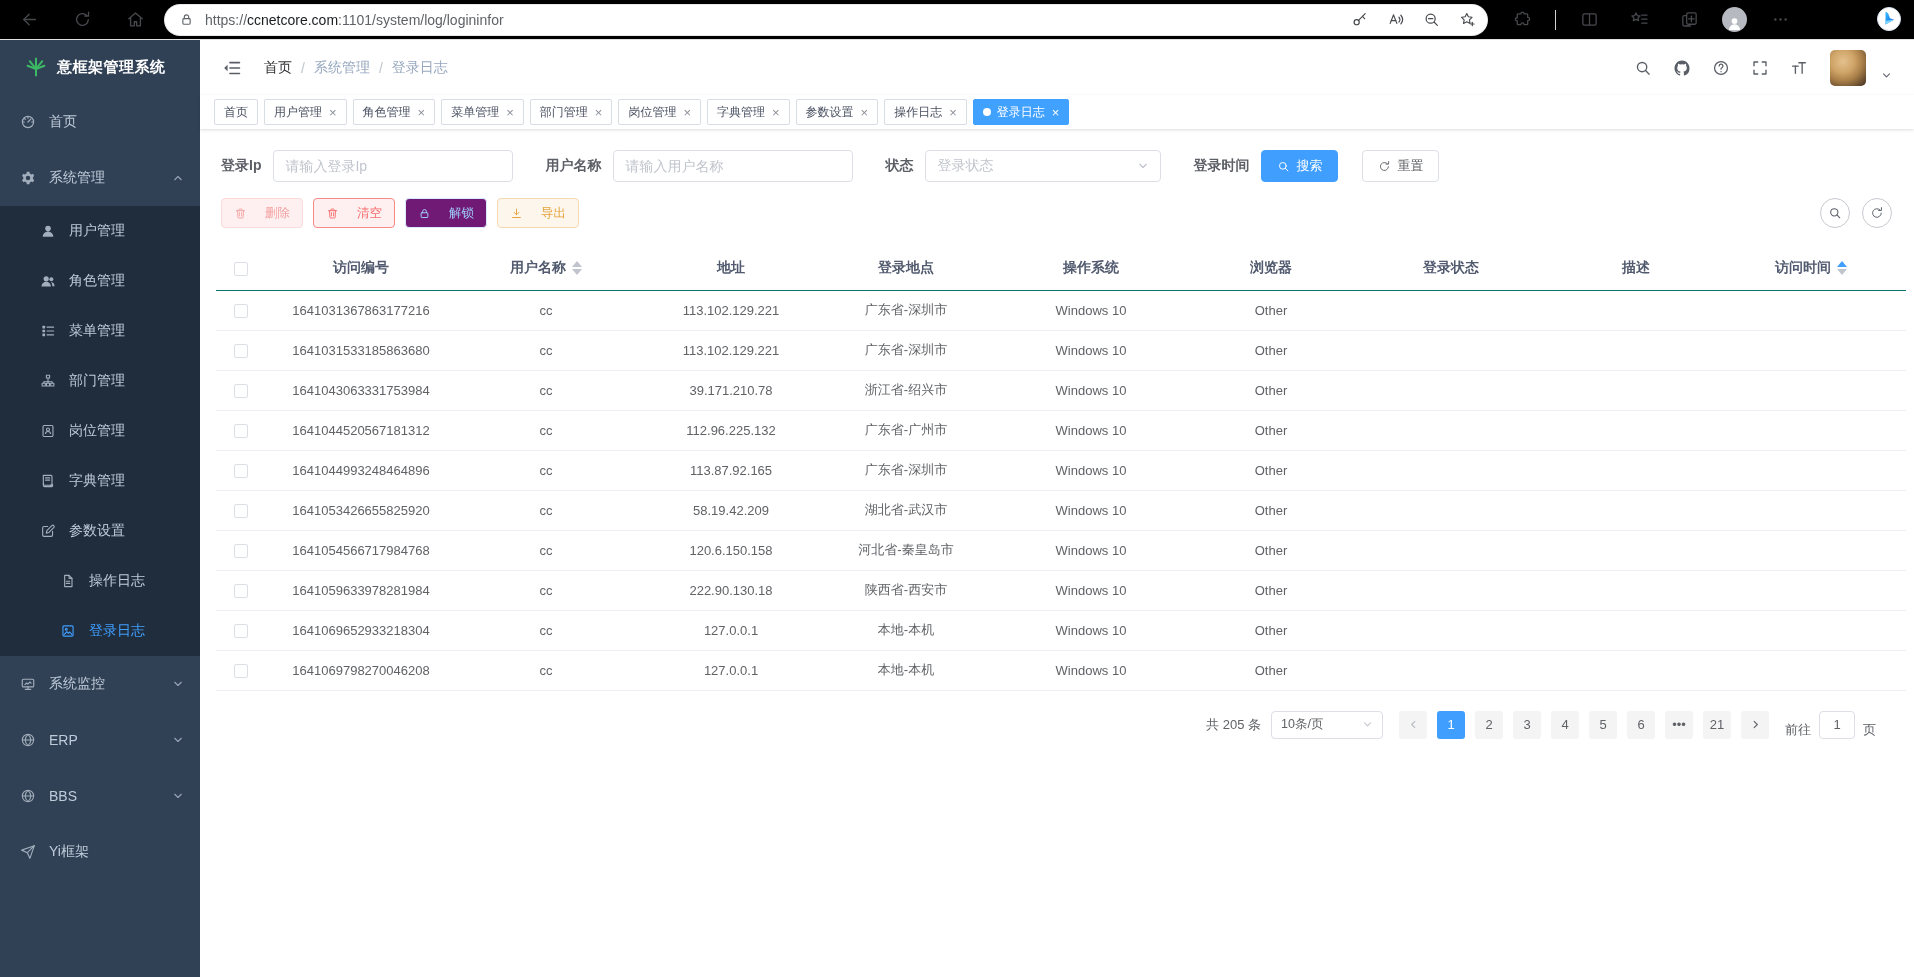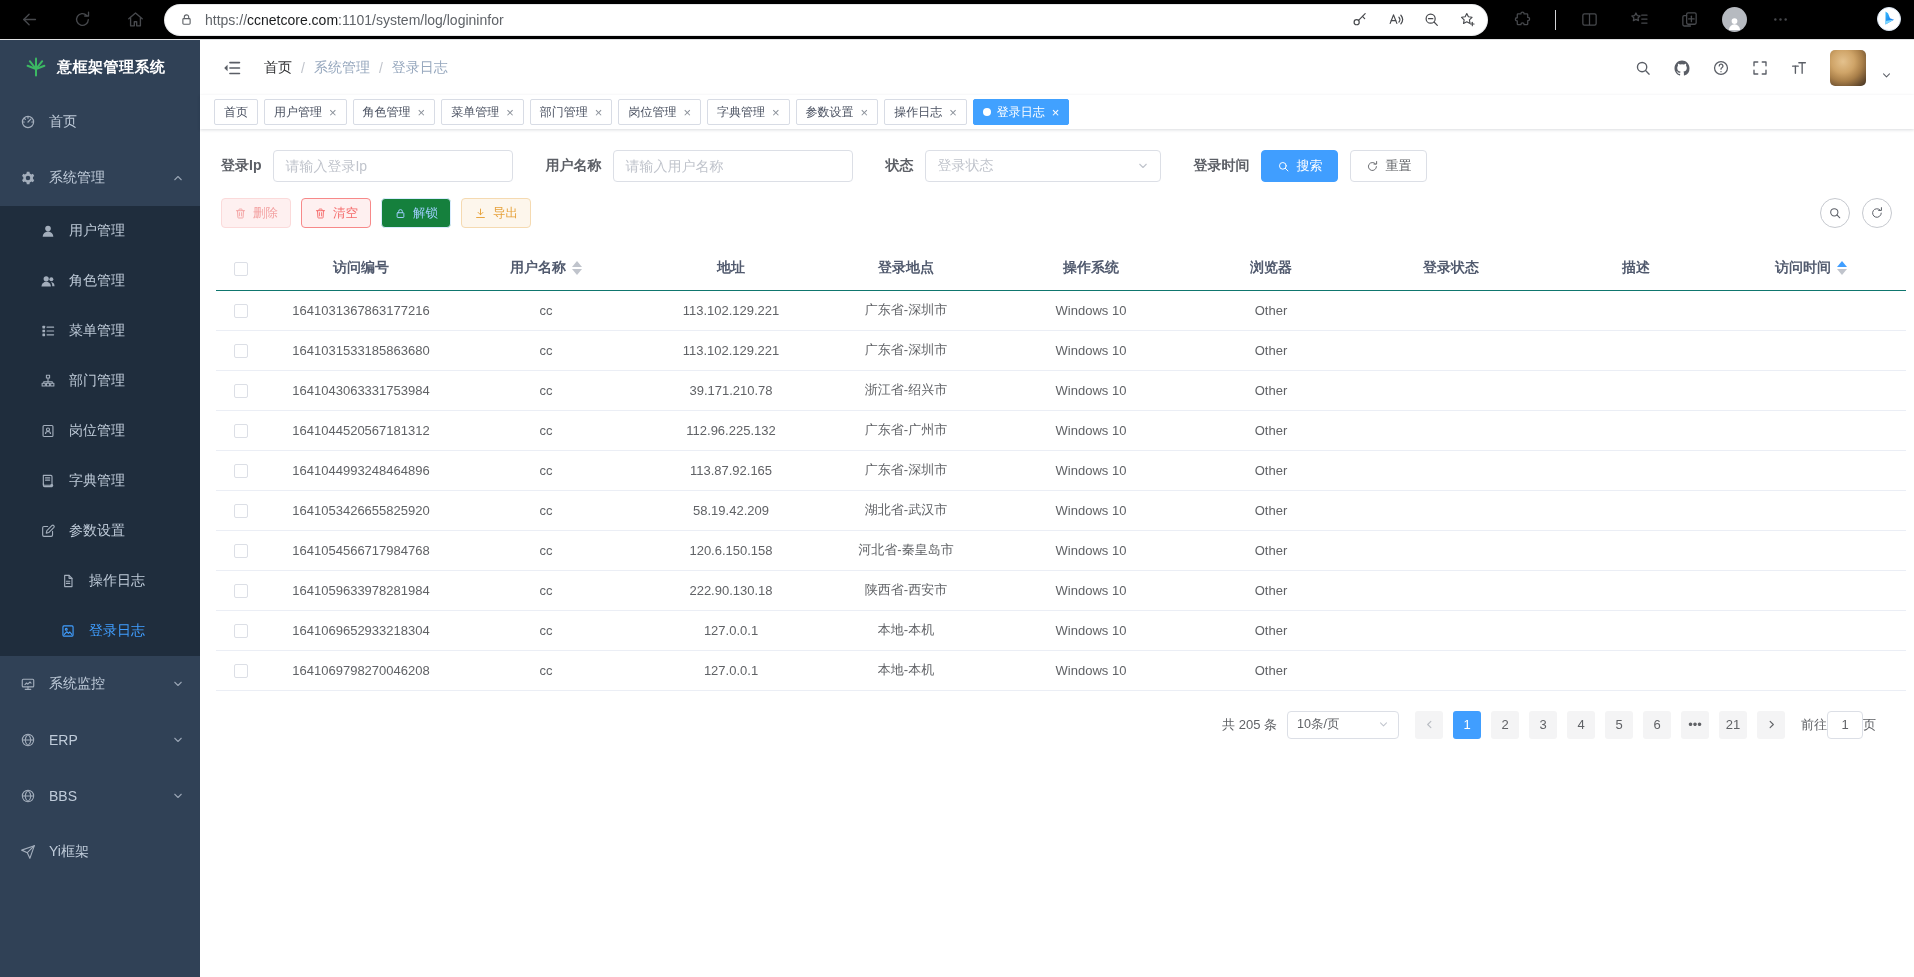--- a/index.html
+++ b/index.html
@@ -71,29 +71,29 @@
 input.fin::placeholder{color:#c0c4cc}
 .w240{width:240px}
 .mr32{margin-right:32px}
 .selbox{width:236px;justify-content:space-between;margin-right:32px;cursor:pointer}
 .selbox .chevd{width:12px;height:12px;color:#c0c4cc}
 .datebox{width:240px;margin-right:34px;gap:9px;cursor:pointer}
 .datebox .dsep{color:#606266}
 .calic{width:14px;height:14px;color:#c0c4cc}
 .btn{height:32px;border-radius:4px;font-size:13px;display:flex;align-items:center;gap:6px;padding:0 15px;cursor:pointer;border:1px solid transparent}
 .btn svg{width:13px;height:13px}
-.btn-search{background:#409eff;border-color:#409eff;color:#fff;margin-right:12px}
+.btn-search{background:#409eff;border-color:#409eff;color:#fff;margin-right:24px}
 .btn-reset{background:#fff;border-color:#dcdfe6;color:#606266}
 
 .actions{display:flex;align-items:center;margin-top:16px;margin-left:5px}
-.abtn{height:30px;padding:0 12px;border-radius:4px;font-size:12.5px;display:flex;align-items:center;gap:6px;margin-right:10px;border:1px solid;cursor:pointer;background:#fff}
+.abtn{height:30px;padding:0 12px;border-radius:4px;font-size:12.5px;display:flex;align-items:center;gap:18px;margin-right:10px;border:1px solid;cursor:pointer;background:#fff}
 .abtn svg{width:13px;height:13px}
 .b-del{background:#fef0f0;border-color:#fbdada;color:#f3a2a2}
 .b-clr{background:#fef0f0;border-color:#f78989;color:#f56c6c}
-.b-unl{background:#15803d;border-color:#d9ecff;color:#a0cfff}
+.b-unl{background:#701a75;border-color:#d9ecff;color:#a0cfff}
 .b-exp{background:#fdf6ec;border-color:#f5dab1;color:#e6a23c}
 .rtools{margin-left:auto;display:flex;gap:12px;margin-right:6px}
 .circ{width:30px;height:30px;border-radius:50%;border:1px solid #c6c9cf;background:#fff;display:flex;align-items:center;justify-content:center;color:#5a5e66;cursor:pointer}
 .circ svg{width:14px;height:14px}
 
 table{width:100%;border-collapse:collapse;table-layout:fixed;margin-top:18px}
 th{height:44px;font-size:14px;font-weight:bold;color:#515a6e;border-bottom:1px solid #0f766e;text-align:center;white-space:nowrap}
 td{height:40px;font-size:13px;color:#606266;border-bottom:1px solid #ebeef5;text-align:center;white-space:nowrap;overflow:hidden}
 .cb{width:14px;height:14px;border:1px solid #dcdfe6;border-radius:2px;background:#fff;display:inline-block;vertical-align:middle;cursor:pointer}
 .sortc{display:inline-flex;flex-direction:column;gap:2px;margin-left:6px;vertical-align:middle;cursor:pointer}
@@ -101,21 +101,21 @@
 .tri-d{width:0;height:0;border-left:5px solid transparent;border-right:5px solid transparent;border-top:6px solid #c0c4cc}
 .tri-u.on{border-bottom-color:#409eff}
 
 .pag{display:flex;align-items:center;justify-content:flex-end;gap:10px;margin-top:20px;padding-right:22px;font-size:13px;color:#606266}
 .psel{width:112px;height:28px;border:1px solid #dcdfe6;border-radius:4px;display:flex;align-items:center;justify-content:space-between;padding:0 9px;font-size:12.5px;color:#606266;cursor:pointer;margin-right:6px}
 .psel .chevd{width:11px;height:11px;color:#c0c4cc}
 .pbtn{min-width:28px;height:28px;padding:0 5px;background:#f4f4f5;border-radius:3px;display:flex;align-items:center;justify-content:center;font-size:13px;color:#606266;cursor:pointer}
 .pbtn.on{background:#409eff;color:#fff}
 .pbtn svg{width:11px;height:11px}
 .pbtn.prevb{color:#b8bcc2}
-.goto{display:flex;align-items:center;margin-left:6px}
+.goto{display:flex;align-items:flex-end;gap:8px;margin-left:6px}
 .goto-in{width:36px;height:28px;border:1px solid #dcdfe6;border-radius:4px;text-align:center;font-size:13px;color:#606266;outline:none}
 </style>
 </head>
 <body>
 
 <svg width="0" height="0" style="position:absolute">
 <defs>
 <symbol id="i-back" viewBox="0 0 24 24">
         <g fill="none" stroke="currentColor" stroke-width="1.7" stroke-linecap="round" stroke-linejoin="round">
           <path d="M19.5 12H4.8"></path>

